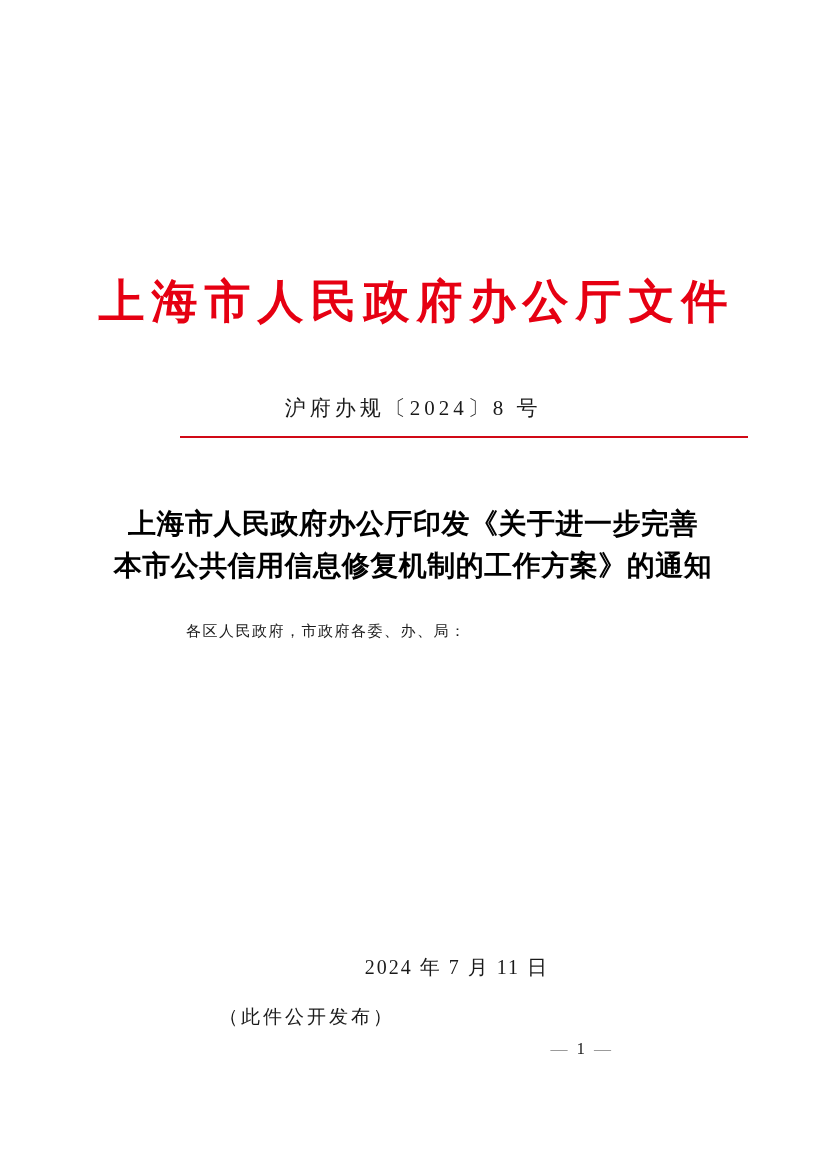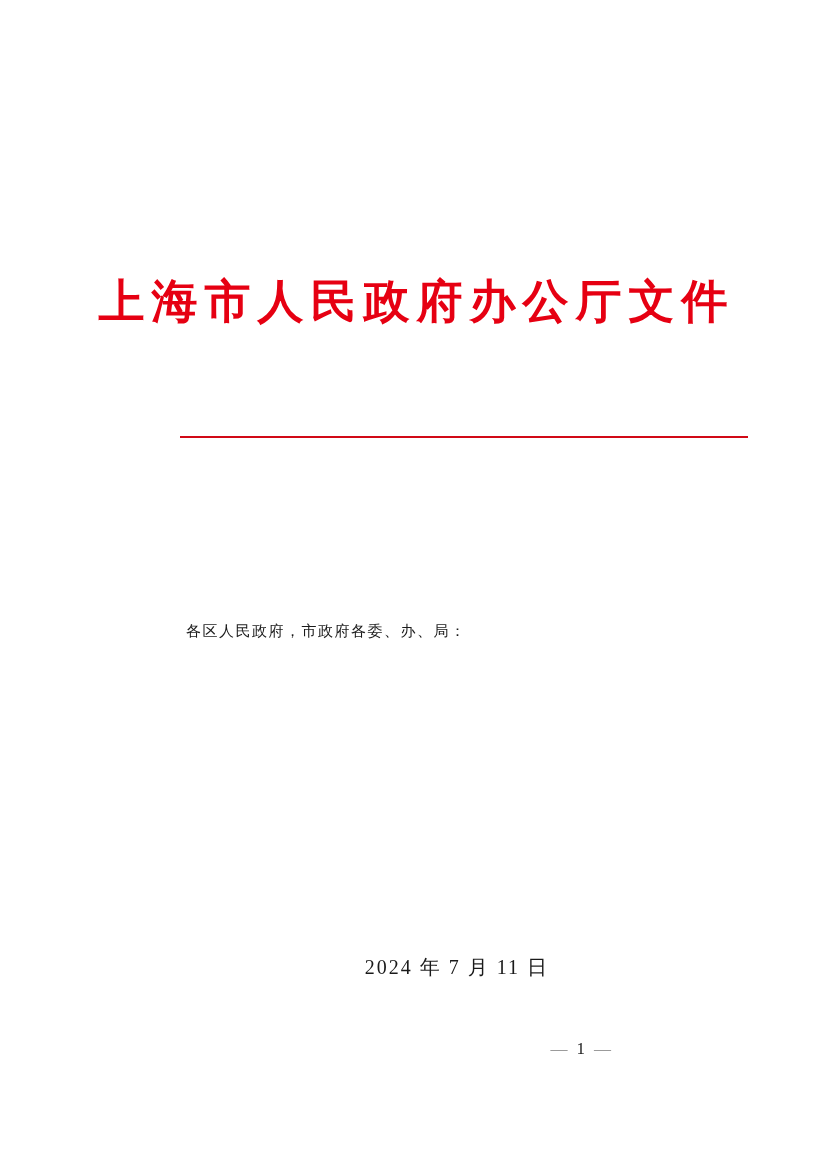--- a/index.html
+++ b/index.html
@@ -109,28 +109,34 @@
   }
   .page-number .num { color: #222222; }
 </style>
 </head>
 <body>
 
 <div class="page">
 
   <div class="org-title">上海市人民政府办公厅文件</div>
 
+  <div class="doc-number">沪府办规〔2024〕8 号</div>
 
   <div class="red-line"></div>
 
+  <div class="notice-title">
+    <div>上海市人民政府办公厅印发《关于进一步完善</div>
+    <div>本市公共信用信息修复机制的工作方案》的通知</div>
+  </div>
 
   <div class="body-text">
     <p>各区人民政府，市政府各委、办、局：</p>
   </div>
 
   <div class="sign-date">2024 年 7 月 11 日</div>
 
+  <div class="public-note">（此件公开发布）</div>
 
   <div class="page-number">
     <span class="dash">—</span><span class="num">1</span><span class="dash">—</span>
   </div>
 
 </div>
 
 </body></html>

